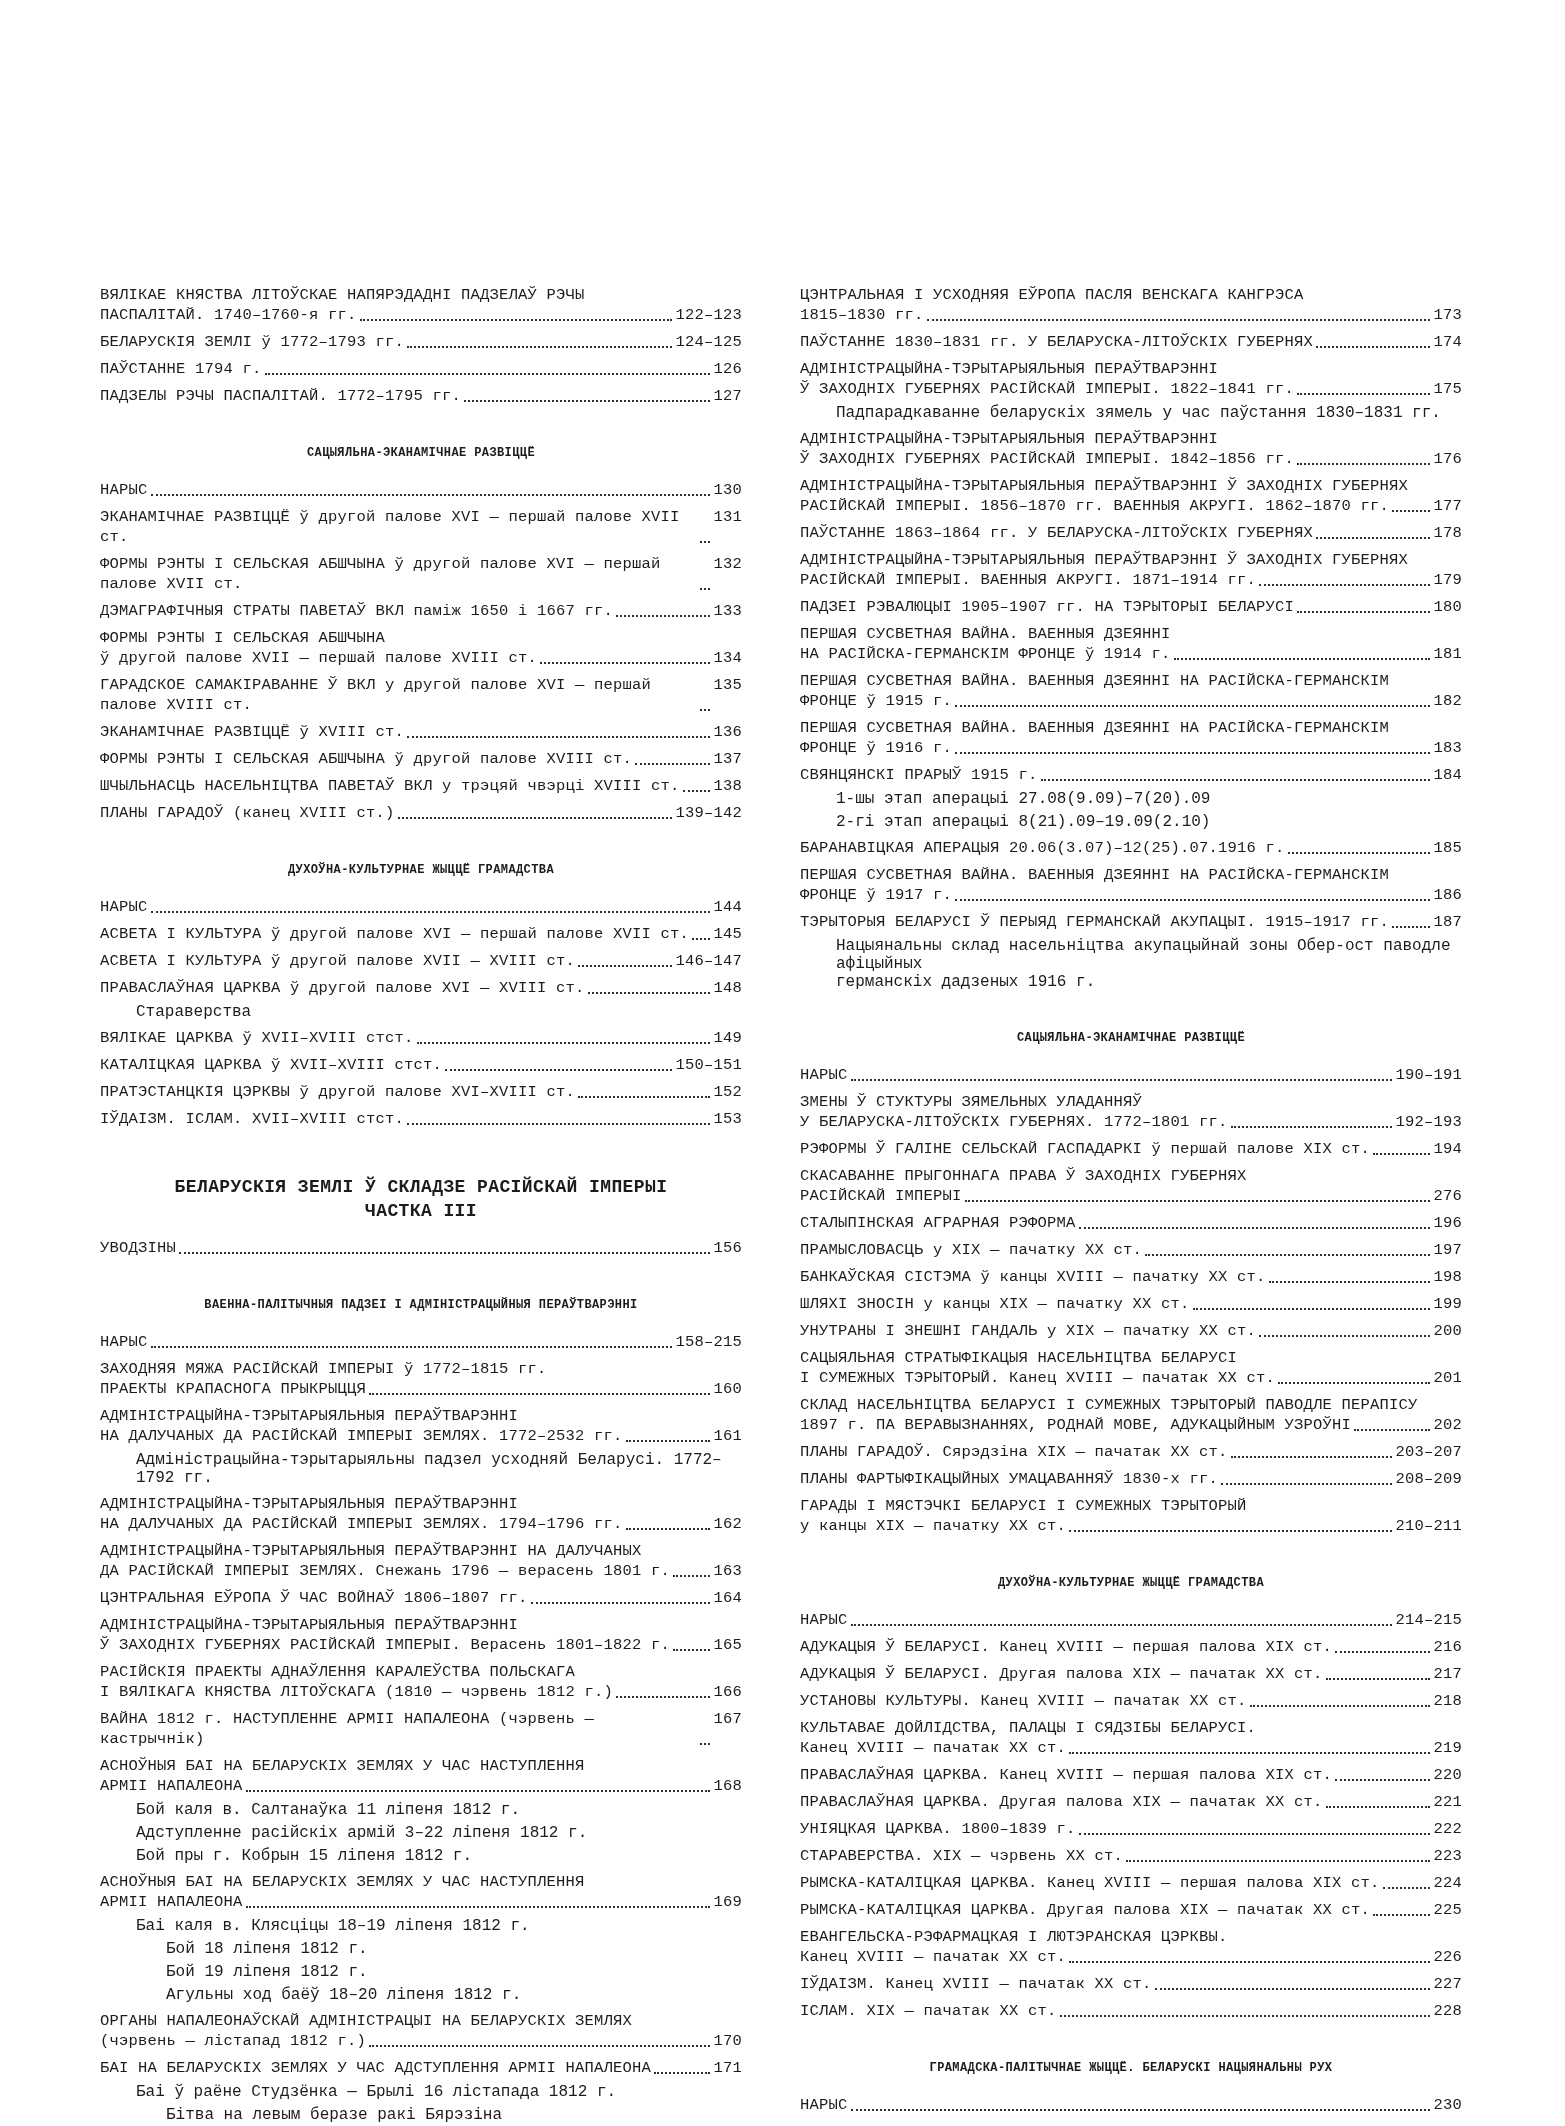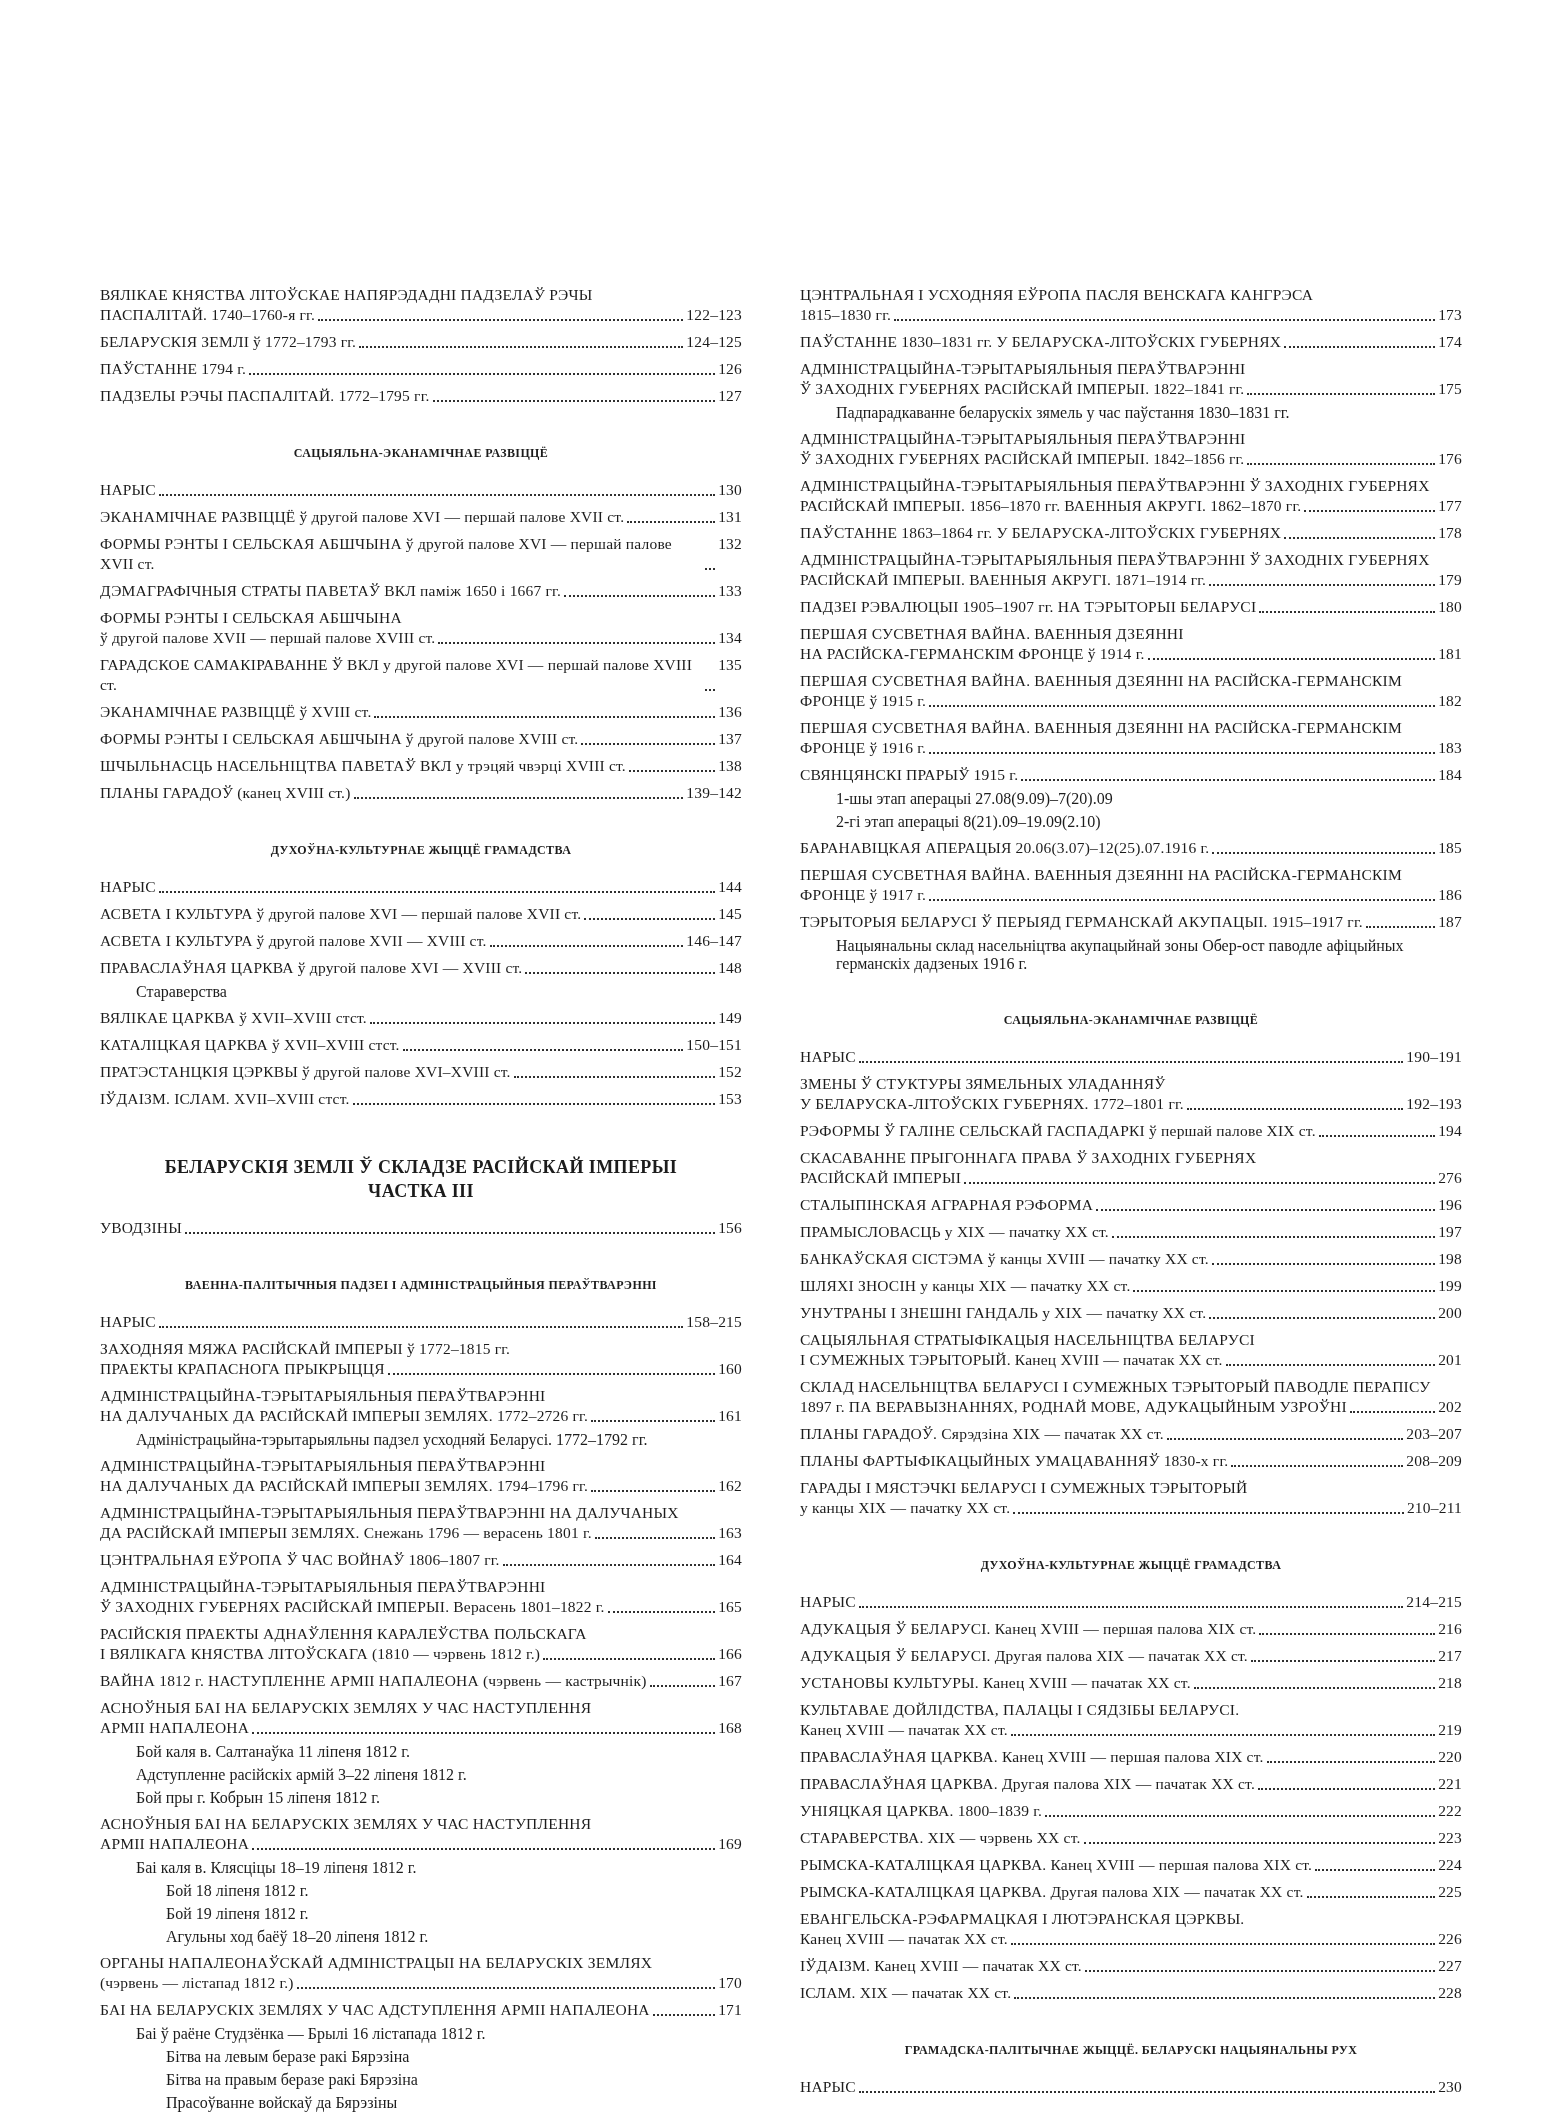--- a/index.html
+++ b/index.html
@@ -4,20 +4,21 @@
 <style>
   html,body{margin:0;padding:0;}
   body{background:#e8e8e8;font-family:"Liberation Serif","DejaVu Serif",serif;}
   .page{
     position:relative;
     width:1565px;height:2126px;
     background:#ffffff;
     color:#1c1c1c;
     overflow:hidden;
     margin:0 auto;
+    font-family:Liberation Mono, monospace;
   }
   .columns{
     position:absolute;
     top:285px;left:100px;
     display:flex;
     gap:58px;
   }
   .col{display:block;}
   .col-left{width:642px;}
   .col-right{width:662px;}
@@ -253,21 +254,21 @@
           <div class="line">ЗАХОДНЯЯ МЯЖА РАСІЙСКАЙ ІМПЕРЫІ ў 1772–1815 гг.</div>
           <div class="lrow">
             <span class="txt">ПРАЕКТЫ КРАПАСНОГА ПРЫКРЫЦЦЯ</span>
             <span class="dots"></span>
             <span class="pg">160</span>
           </div>
         </div>
         <div class="entry">
           <div class="line">АДМІНІСТРАЦЫЙНА-ТЭРЫТАРЫЯЛЬНЫЯ ПЕРАЎТВАРЭННІ</div>
           <div class="lrow">
-            <span class="txt">НА ДАЛУЧАНЫХ ДА РАСІЙСКАЙ ІМПЕРЫІ ЗЕМЛЯХ. 1772–2726 гг.</span>
+            <span class="txt">НА ДАЛУЧАНЫХ ДА РАСІЙСКАЙ ІМПЕРЫІ ЗЕМЛЯХ. 1772–2532 гг.</span>
             <span class="dots"></span>
             <span class="pg">161</span>
           </div>
         </div>
         <div class="sub indent-1">
           <div class="line">Адміністрацыйна-тэрытарыяльны падзел усходняй Беларусі. 1772–1792 гг.</div>
         </div>
         <div class="entry">
           <div class="line">АДМІНІСТРАЦЫЙНА-ТЭРЫТАРЫЯЛЬНЫЯ ПЕРАЎТВАРЭННІ</div>
           <div class="lrow">

